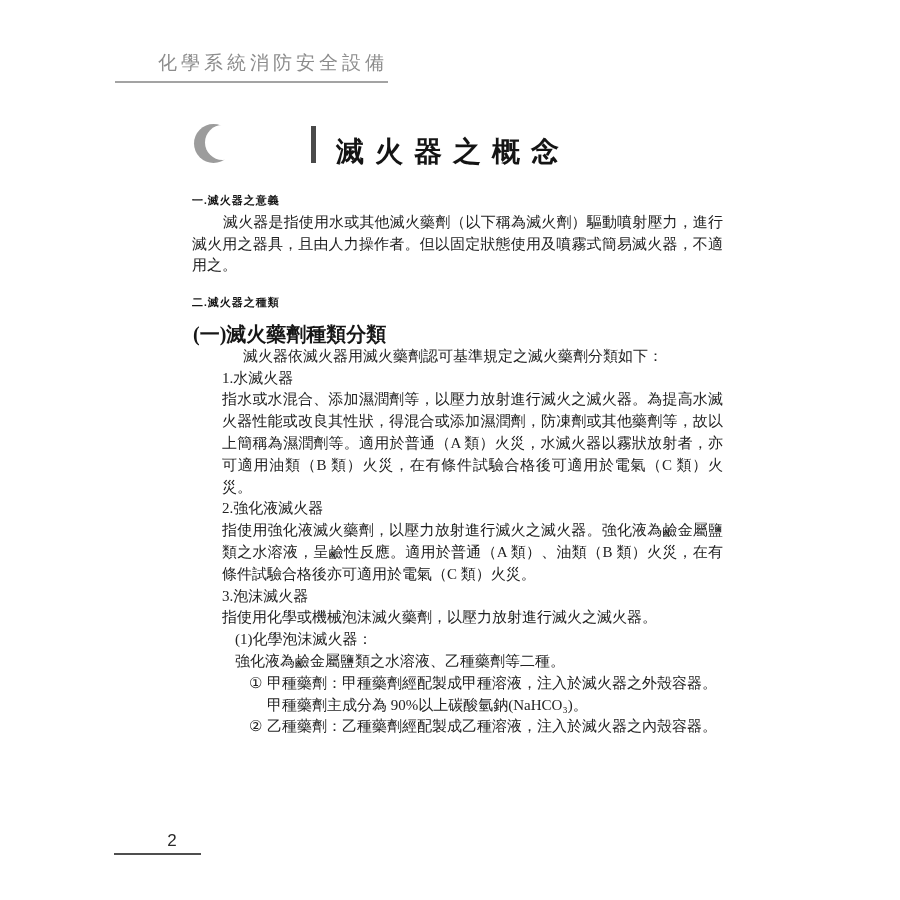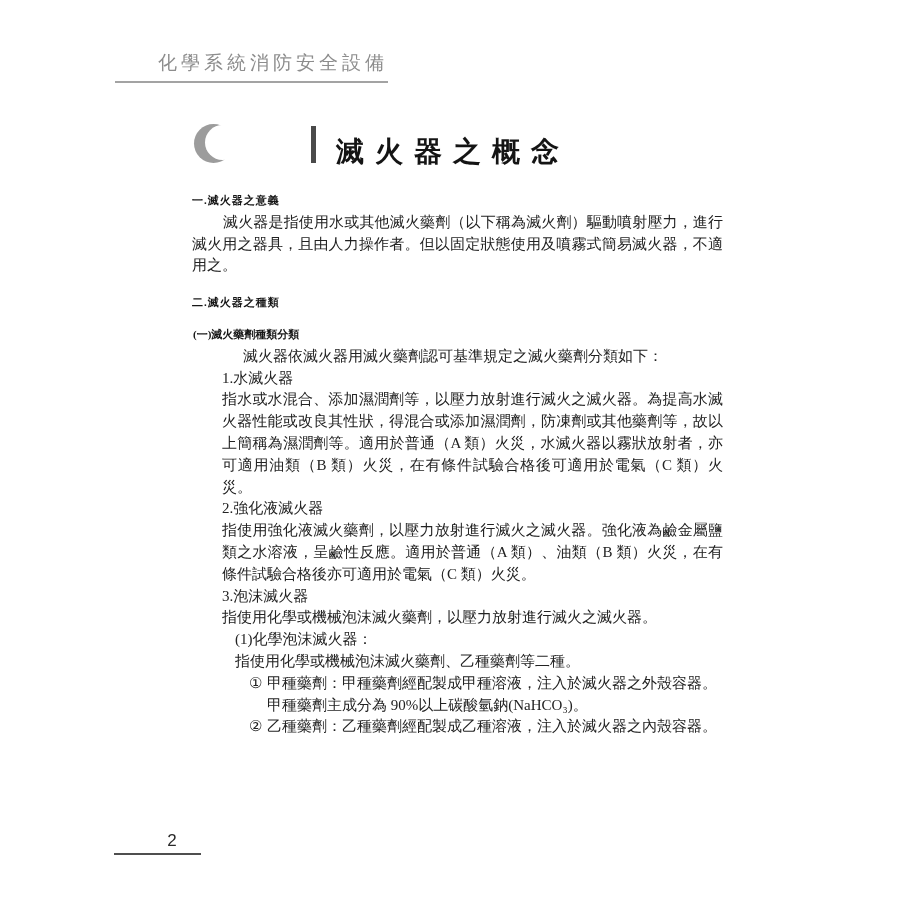--- a/index.html
+++ b/index.html
@@ -57,21 +57,21 @@
     font-size: 15px; line-height: 21.8px; text-align: justify; color: #222;
   }
   .content p { margin: 0; }
   .lv1-heading {
     font-size: 11px; font-weight: bold; margin: 0; letter-spacing: 1px;
     color: #161616; text-align: left;
   }
   .mt { margin-top: 15px; }
   .lv1-para { margin-left: 6px; text-indent: 31px; }
   .lv2-heading {
-    font-size: 11px; font-weight: bold; margin: 10px 0 0 1px;
+    font-size: 20px; font-weight: bold; margin: 10px 0 0 1px;
     color: #161616; text-align: left;
   }
   .lv2-intro { margin-left: 6px; text-indent: 51px; }
   .num-item { margin-left: 30px; }
   .num-title { text-align: left; }
   .num-body { margin-left: 13px; }
   .sub1 { margin-left: 13px; }
   .sub1-title { text-align: left; }
   .sub1-intro { margin-left: 14px; }
   .points { margin-left: 14px; }
@@ -123,21 +123,21 @@
       <p class="num-title">2.強化液滅火器</p>
       <p class="num-body">指使用強化液滅火藥劑，以壓力放射進行滅火之滅火器。強化液為鹼金屬鹽類之水溶液，呈鹼性反應。適用於普通（A 類）、油類（B 類）火災，在有條件試驗合格後亦可適用於電氣（C 類）火災。</p>
     </div>
 
     <div class="num-item">
       <p class="num-title">3.泡沫滅火器</p>
       <p class="num-body">指使用化學或機械泡沫滅火藥劑，以壓力放射進行滅火之滅火器。</p>
 
       <div class="sub1">
         <p class="sub1-title">(1)化學泡沫滅火器：</p>
-        <p class="sub1-intro">指使用化學或機械泡沫滅火藥劑、乙種藥劑等二種。</p>
+        <p class="sub1-intro">強化液為鹼金屬鹽類之水溶液、乙種藥劑等二種。</p>
 
         <div class="points">
           <div class="point">
             <span class="point-marker">①</span>
             <div class="point-body">
               <p>甲種藥劑：甲種藥劑經配製成甲種溶液，注入於滅火器之外殼容器。</p>
               <p>甲種藥劑主成分為 90%以上碳酸氫鈉(NaHCO₃)。</p>
             </div>
           </div>
           <div class="point">

